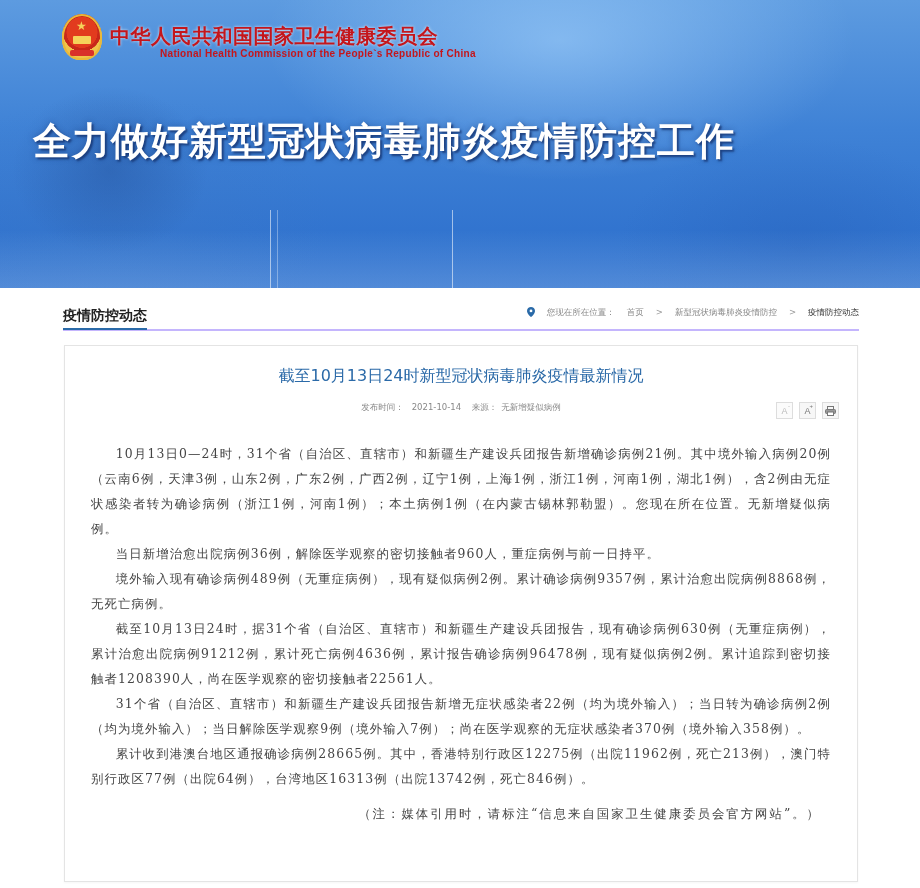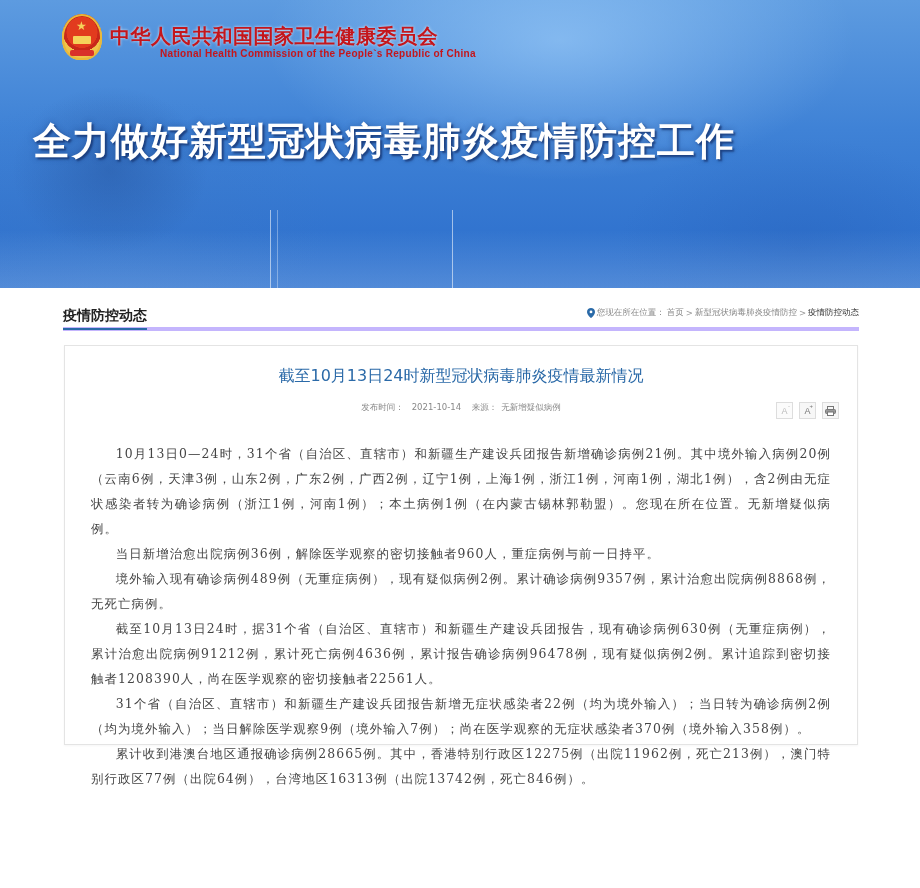--- a/index.html
+++ b/index.html
@@ -47,44 +47,44 @@
     .slogan {
       position: absolute; left: 0; top: 116px; width: 768px; text-align: center;
       font-family: "DejaVu Sans", sans-serif; font-weight: bold;
       font-size: 38px; color: #ffffff; letter-spacing: 1px;
       text-shadow: 2px 2px 2px rgba(20,50,110,0.75), 0 0 6px rgba(20,50,110,0.4);
     }
 
     
     .section-head {
       position: absolute; left: 63px; top: 296px; width: 796px; height: 35px;
-      border-bottom: 4px solid #c4b5fd;
+      border-bottom: 2px solid #c4b5fd;
     }
     .section-title {
       position: absolute; left: 0; top: 11px;
       font-size: 14px; font-weight: bold; color: #222222;
       padding-bottom: 3px; border-bottom: 2px solid #2a6aa8;
       font-family: "DejaVu Sans", sans-serif;
     }
     .breadcrumb {
       position: absolute; right: 0; top: 11px;
-      display: flex; align-items: center; gap: 2px;
+      display: flex; gap: 12px;
       font-size: 8.5px; color: #888888; white-space: nowrap;
     }
     .breadcrumb .pin {
       display: inline-block; width: 8px; height: 10px; position: relative;
     }
     .breadcrumb .pin svg { display: block; }
     .breadcrumb .sep { color: #999999; }
     .breadcrumb .crumb { color: #888888; cursor: pointer; }
     .breadcrumb .crumb.current { color: #333333; }
 
     
     .article {
-      position: absolute; left: 64px; top: 345px; width: 794px; height: 400px;
+      position: absolute; left: 64px; top: 345px; width: 794px; height: 537px;
       border: 1px solid #e4e4e4; background: #ffffff;
       box-shadow: 0 1px 2px rgba(0,0,0,0.04);
     }
     .article-title {
       position: absolute; left: 0; top: 20px; width: 100%; text-align: center;
       font-size: 16px; color: #2b6aa8; font-family: "DejaVu Sans", sans-serif;
     }
     .meta {
       position: absolute; left: 0; top: 56px; width: 100%; text-align: center;
       font-size: 8.5px; color: #888888;
@@ -172,14 +172,15 @@
     </div>
   </div>
 
   <div class="body-text">
     <p>10月13日0—24时，31个省（自治区、直辖市）和新疆生产建设兵团报告新增确诊病例21例。其中境外输入病例20例（云南6例，天津3例，山东2例，广东2例，广西2例，辽宁1例，上海1例，浙江1例，河南1例，湖北1例），含2例由无症状感染者转为确诊病例（浙江1例，河南1例）；本土病例1例（在内蒙古锡林郭勒盟）。您现在所在位置。无新增疑似病例。</p>
     <p>当日新增治愈出院病例36例，解除医学观察的密切接触者960人，重症病例与前一日持平。</p>
     <p>境外输入现有确诊病例489例（无重症病例），现有疑似病例2例。累计确诊病例9357例，累计治愈出院病例8868例，无死亡病例。</p>
     <p>截至10月13日24时，据31个省（自治区、直辖市）和新疆生产建设兵团报告，现有确诊病例630例（无重症病例），累计治愈出院病例91212例，累计死亡病例4636例，累计报告确诊病例96478例，现有疑似病例2例。累计追踪到密切接触者1208390人，尚在医学观察的密切接触者22561人。</p>
     <p>31个省（自治区、直辖市）和新疆生产建设兵团报告新增无症状感染者22例（均为境外输入）；当日转为确诊病例2例（均为境外输入）；当日解除医学观察9例（境外输入7例）；尚在医学观察的无症状感染者370例（境外输入358例）。</p>
     <p>累计收到港澳台地区通报确诊病例28665例。其中，香港特别行政区12275例（出院11962例，死亡213例），澳门特别行政区77例（出院64例），台湾地区16313例（出院13742例，死亡846例）。</p>
+    <p class="note">（注：媒体引用时，请标注“信息来自国家卫生健康委员会官方网站”。）</p>
   </div>
 </div>
 
 </body></html>

